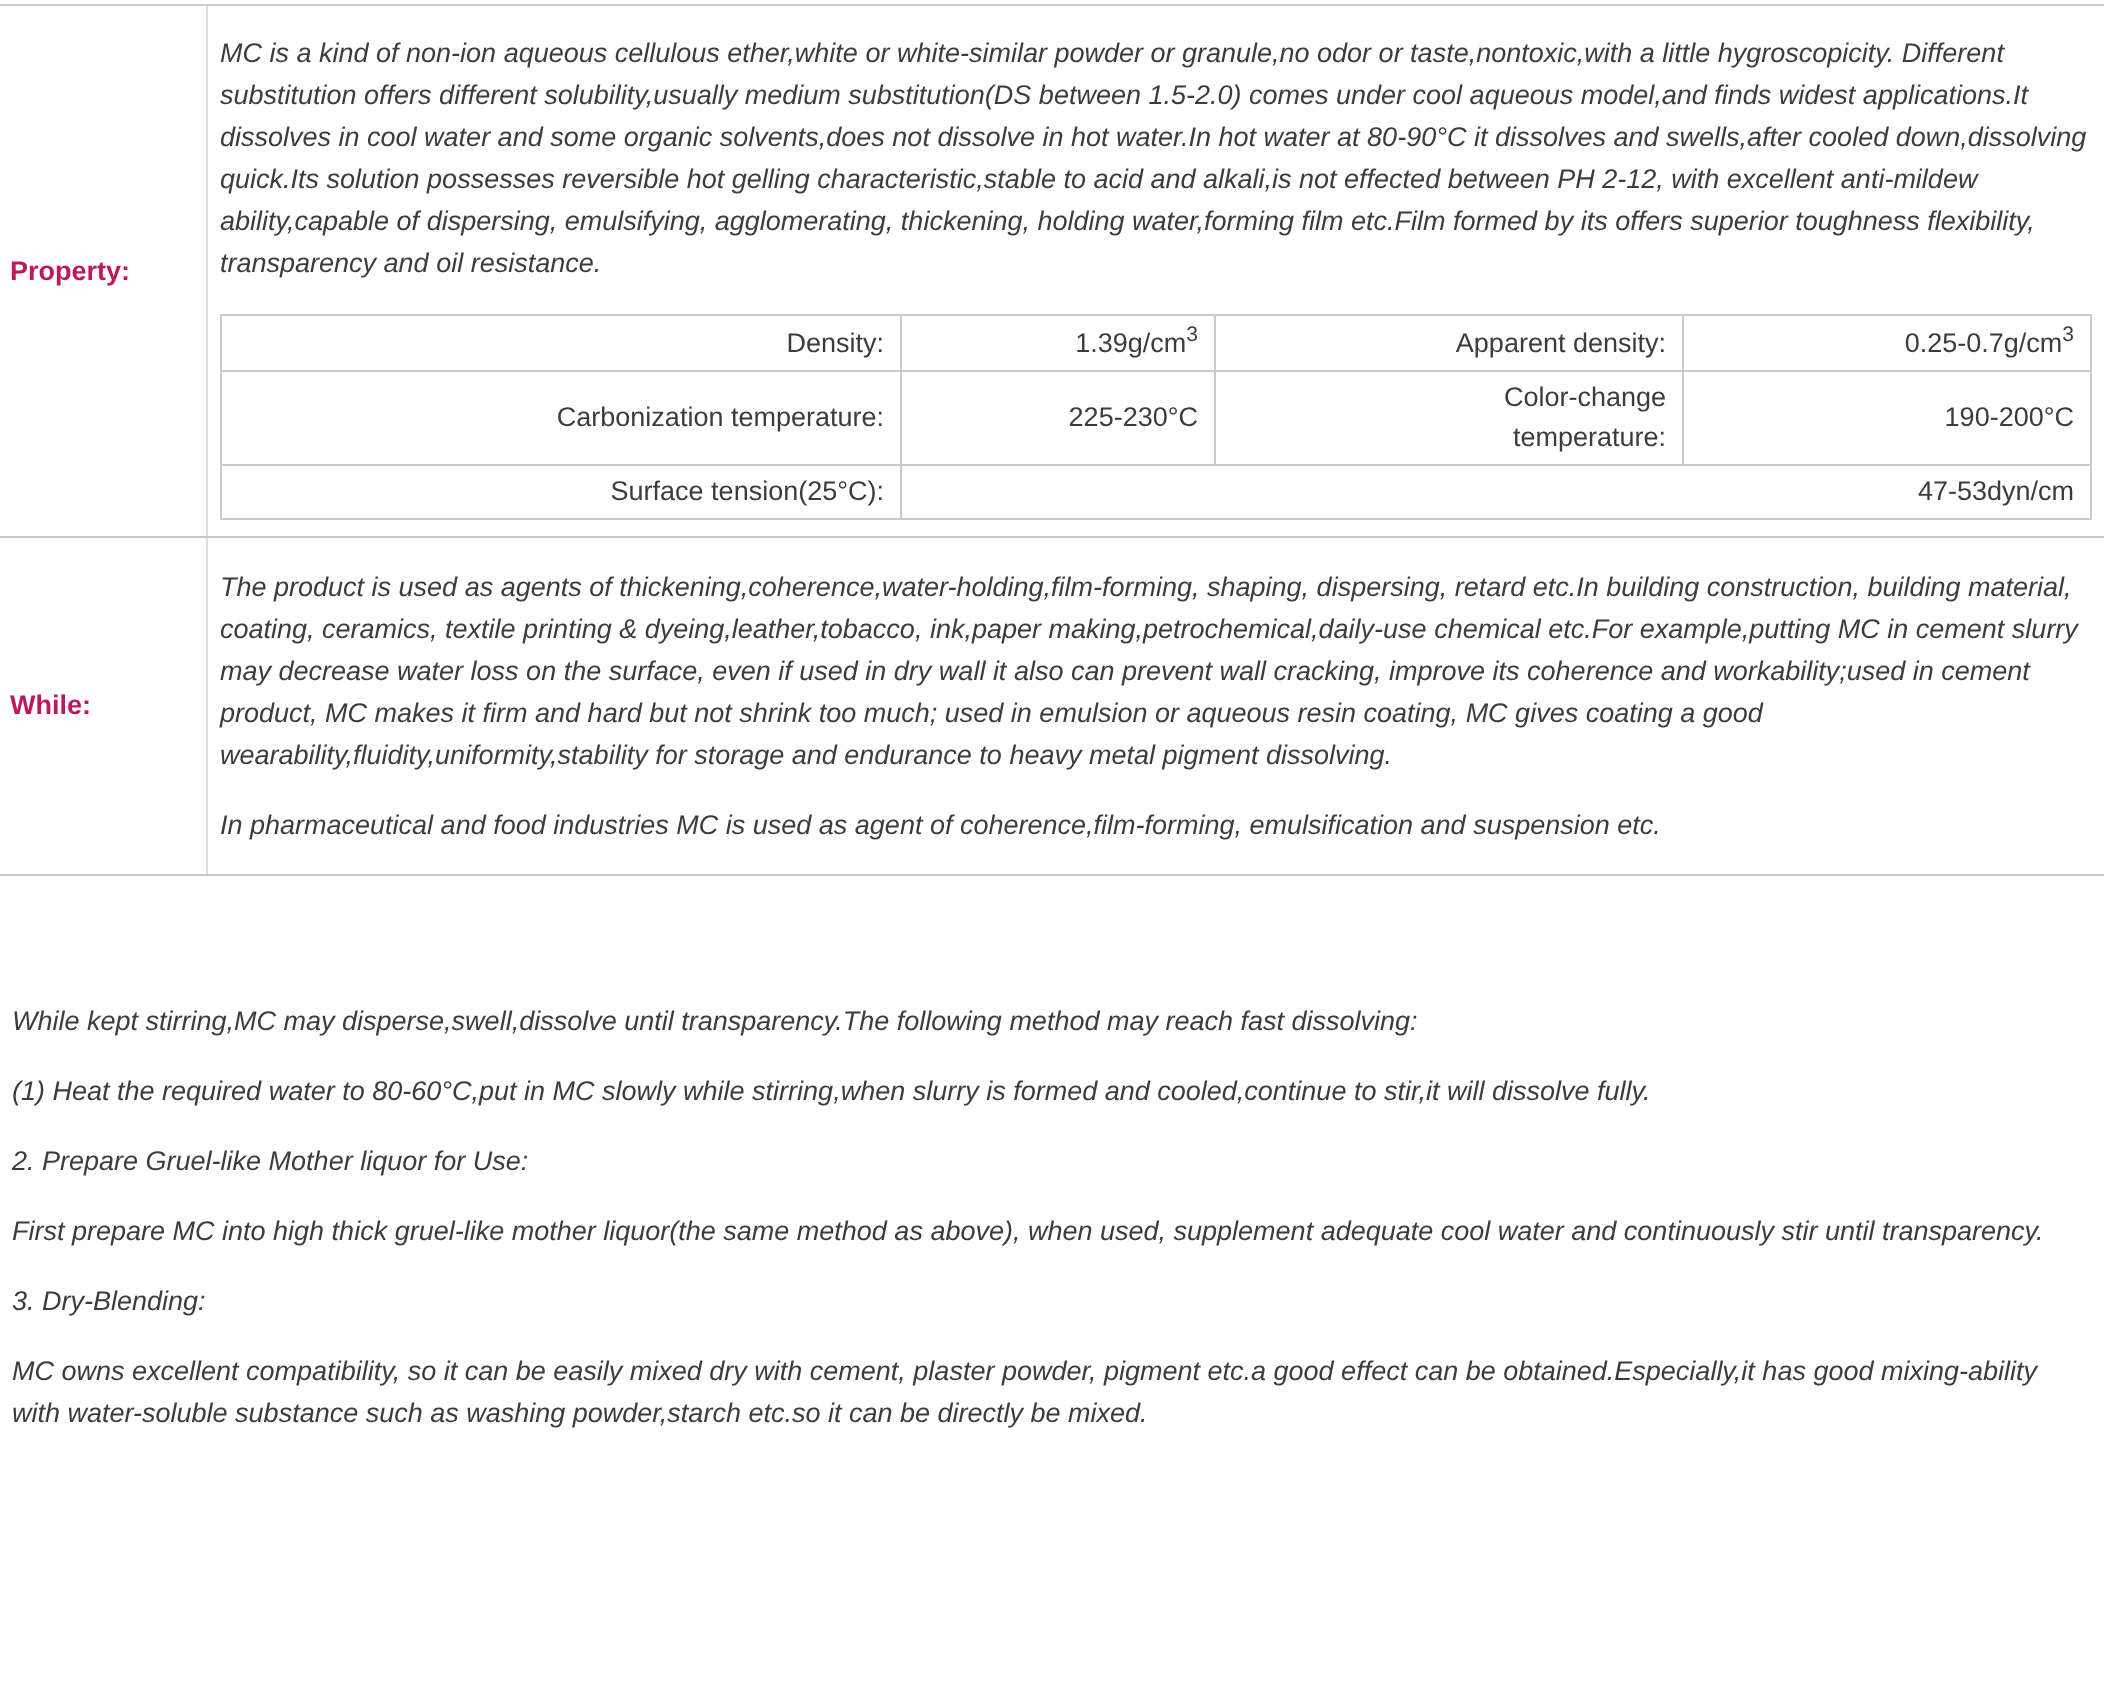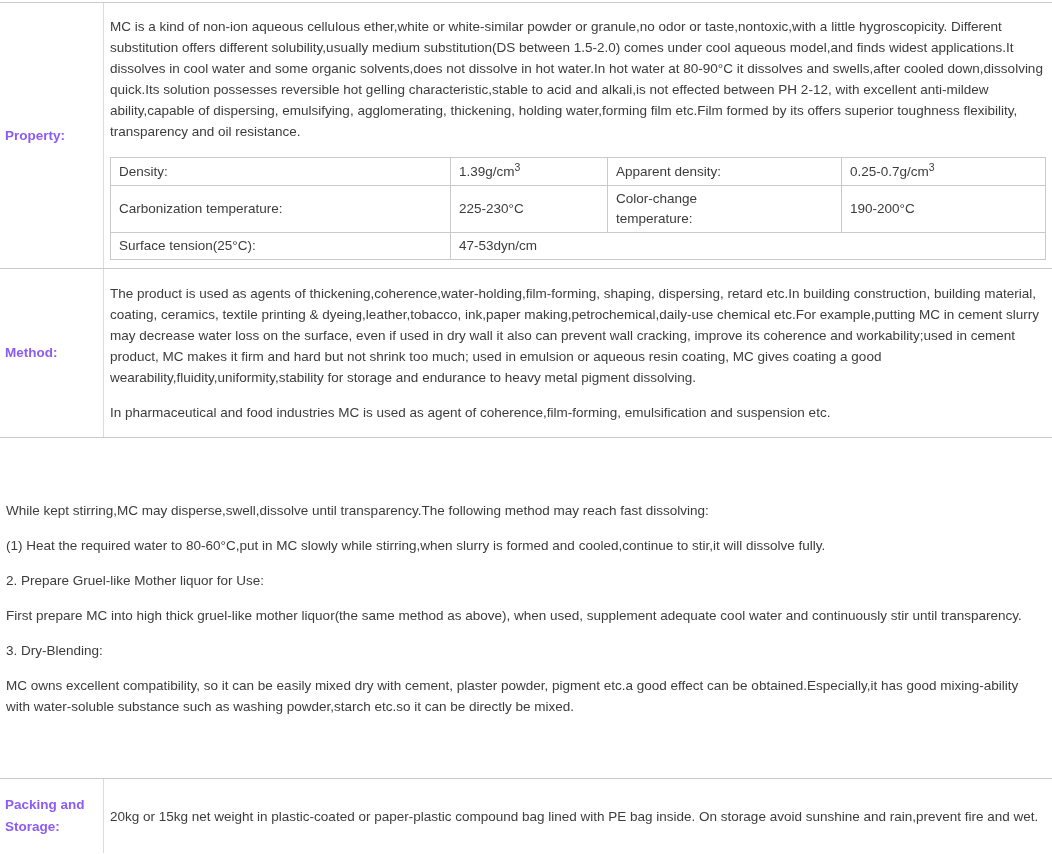--- a/index.html
+++ b/index.html
@@ -13,36 +13,37 @@
   .sec + .sec{border-top:1px solid #c9c9c9;}
   .sec-property{min-height:264px;}
   .sec-usage{min-height:168px;}
   .sec-method{min-height:340px;}
   .sec-packing{min-height:74px;}
   .label-cell{
     flex:0 0 104px;width:104px;box-sizing:border-box;
     border-right:1px solid #dcdcdc;
     display:flex;align-items:center;
     padding:0 6px 0 5px;
-    font-weight:bold;color:#8b5cf6;line-height:22px;
+    font-weight:bold;color:#be185d;line-height:22px;
   }
   .content-cell{
     flex:1;box-sizing:border-box;
     padding:6px 10px 6px 6px;
     display:flex;flex-direction:column;justify-content:center;
   }
-  .content-cell p{margin:7px 0;line-height:21px;}
+  .content-cell p{margin:7px 0;line-height:21px;font-style:italic;}
   table.spec{
     border-collapse:collapse;table-layout:fixed;
     width:867px;margin:8px 0 2px 0;
   }
   table.spec td{
     border:1px solid #cacaca;
     padding:3px 8px;line-height:20px;vertical-align:middle;
     overflow:hidden;
+    text-align:right;
   }
   .c0{width:323px;} .c1{width:140px;} .c2{width:217px;} .c3{width:187px;}
   tr.r1{height:28px;} tr.r2{height:46px;} tr.r3{height:26px;}
   sup{font-size:10.5px;line-height:0;}
   .narrow{display:inline-block;max-width:120px;}
 </style>
 </head>
 <body>
 
 <div class="page">
@@ -71,41 +72,33 @@
             <td class="c0">Surface tension(25°C):</td>
             <td colspan="3">47-53dyn/cm</td>
           </tr>
         </tbody>
       </table>
     </div>
   </section>
 
   <section class="sec sec-usage">
     <div class="label-cell">
-      <span>Method:</span>
+      <span>While:</span>
     </div>
     <div class="content-cell">
       <p>The product is used as agents of thickening,coherence,water-holding,film-forming, shaping, dispersing, retard etc.In building construction, building material, coating, ceramics, textile printing &amp; dyeing,leather,tobacco, ink,paper making,petrochemical,daily-use chemical etc.For example,putting MC in cement slurry may decrease water loss on the surface, even if used in dry wall it also can prevent wall cracking, improve its coherence and workability;used in cement product, MC makes it firm and hard but not shrink too much; used in emulsion or aqueous resin coating, MC gives coating a good wearability,fluidity,uniformity,stability for storage and endurance to heavy metal pigment dissolving.</p>
       <p>In pharmaceutical and food industries MC is used as agent of coherence,film-forming, emulsification and suspension etc.</p>
     </div>
   </section>
 
   <section class="sec sec-method">
     <div class="content-cell">
       <p>While kept stirring,MC may disperse,swell,dissolve until transparency.The following method may reach fast dissolving:</p>
       <p>(1) Heat the required water to 80-60°C,put in MC slowly while stirring,when slurry is formed and cooled,continue to stir,it will dissolve fully.</p>
       <p>2. Prepare Gruel-like Mother liquor for Use:</p>
       <p>First prepare MC into high thick gruel-like mother liquor(the same method as above), when used, supplement adequate cool water and continuously stir until transparency.</p>
       <p>3. Dry-Blending:</p>
       <p>MC owns excellent compatibility, so it can be easily mixed dry with cement, plaster powder, pigment etc.a good effect can be obtained.Especially,it has good mixing-ability with water-soluble substance such as washing powder,starch etc.so it can be directly be mixed.</p>
     </div>
   </section>
 
-  <section class="sec sec-packing">
-    <div class="label-cell">
-      <span>Packing and Storage:</span>
-    </div>
-    <div class="content-cell">
-      <p>20kg or 15kg net weight in plastic-coated or paper-plastic compound bag lined with PE bag inside. On storage avoid sunshine and rain,prevent fire and wet.</p>
-    </div>
-  </section>
 
 </div>
 
 </body></html>

